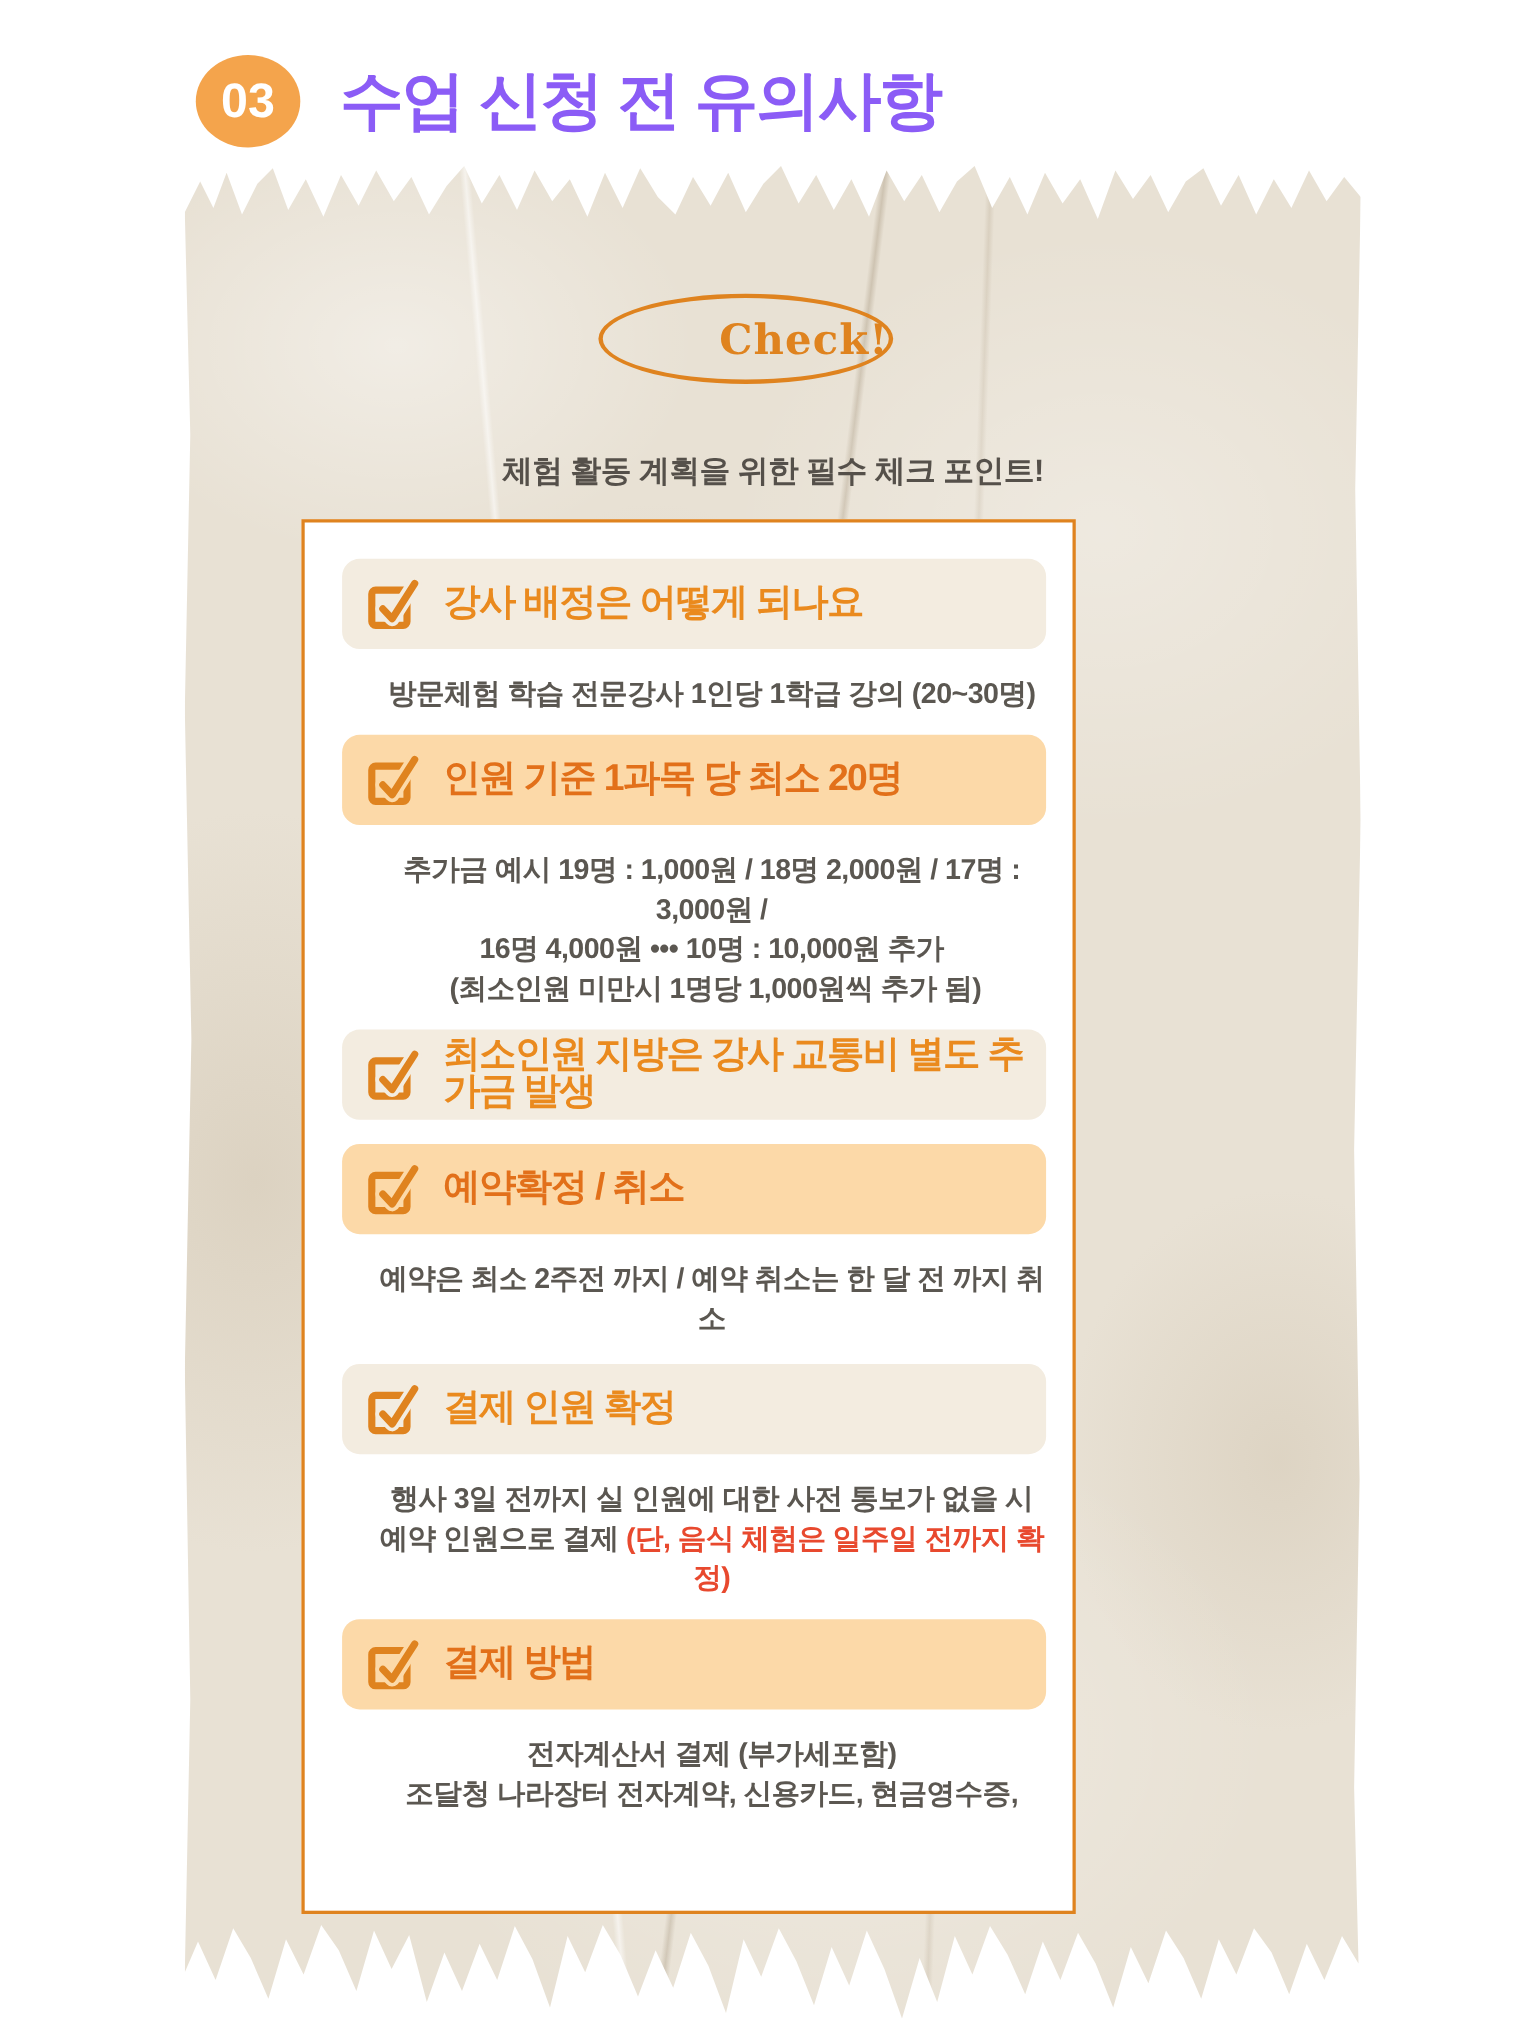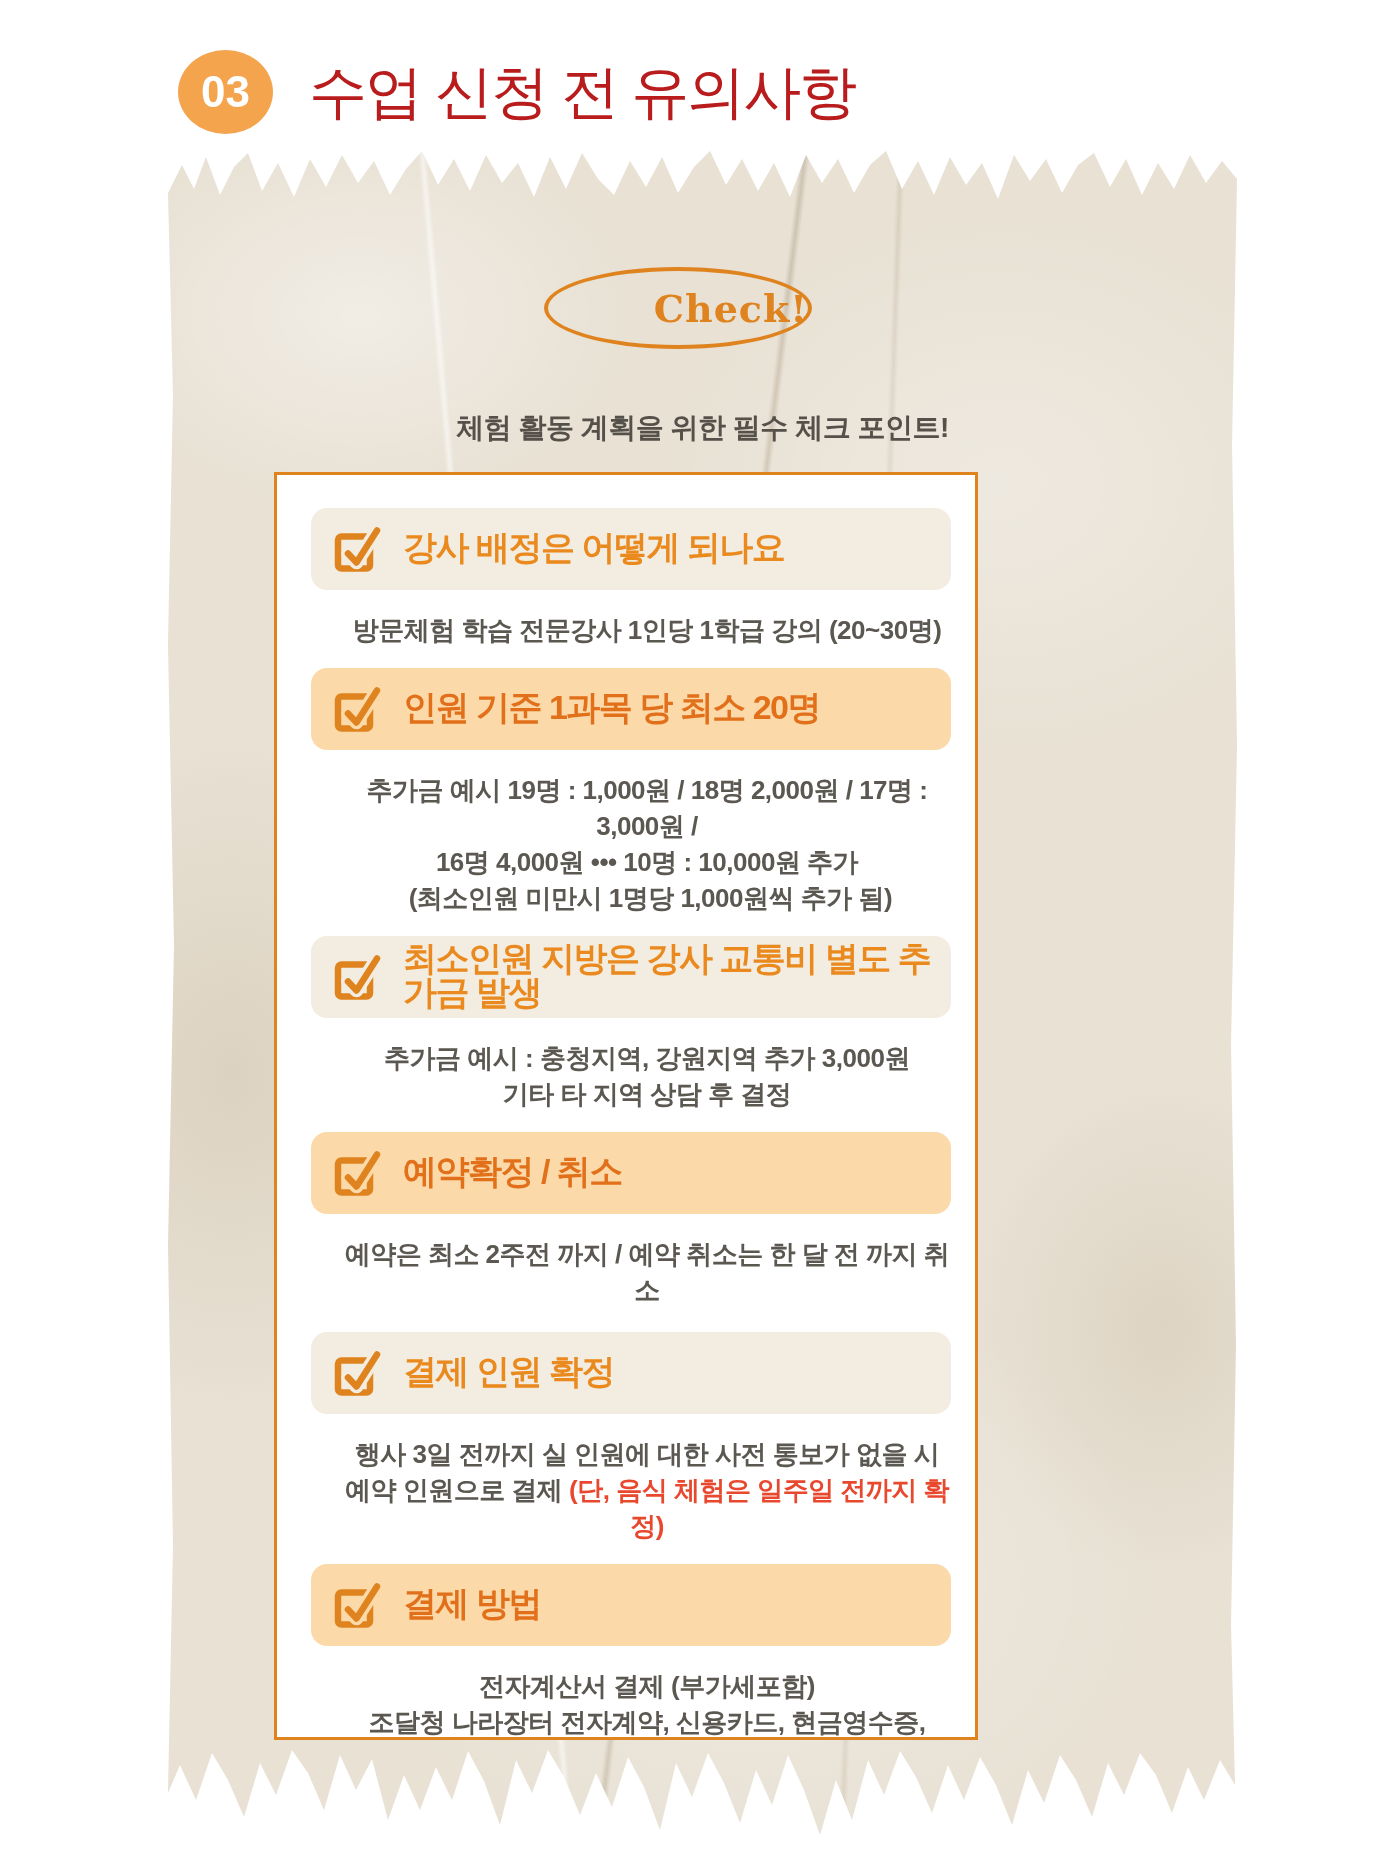--- a/index.html
+++ b/index.html
@@ -19,21 +19,21 @@
     font-family:"Liberation Sans",sans-serif;
   }
   
   .header{position:absolute;left:178px;top:50px;display:flex;align-items:center;gap:36px;}
   .num-badge{
     width:95px;height:84px;background:var(--badge);border-radius:50%;
     display:flex;align-items:center;justify-content:center;
     color:#ffffff;font-size:44px;font-weight:bold;
   }
   .page-title{
-    margin:0;font-size:58px;font-weight:normal;color:#b91c1c;letter-spacing:-2px;line-height:1;
+    margin:0;font-size:58px;font-weight:bold;color:#8b5cf6;letter-spacing:-2px;line-height:1;
   }
   
   .paper{
     position:absolute;left:168px;top:145px;width:1069px;height:1690px;
     background-color:#e8e1d4;
     background-image:
       radial-gradient(420px 300px at 18% 10%, rgba(255,255,255,.40), transparent 65%),
       radial-gradient(520px 420px at 78% 20%, rgba(255,255,255,.28), transparent 65%),
       radial-gradient(380px 520px at 6% 55%, rgba(205,192,170,.45), transparent 65%),
       radial-gradient(620px 460px at 55% 85%, rgba(255,255,255,.30), transparent 65%),
@@ -160,24 +160,20 @@
 
   <section class="item beige">
     <div class="band">
       <svg class="checkbox-icon" viewBox="0 0 100 106" xmlns="http://www.w3.org/2000/svg">
         <rect x="10" y="28" width="64" height="64" rx="7" fill="none" stroke="var(--accent)" stroke-width="13"></rect>
         <polyline points="30,62 47,80 88,16" fill="none" stroke="var(--band-bg)" stroke-width="27" stroke-linecap="round" stroke-linejoin="round"></polyline>
         <polyline points="30,62 47,80 88,16" fill="none" stroke="var(--accent)" stroke-width="13" stroke-linecap="round" stroke-linejoin="round"></polyline>
       </svg>
       <h3 class="band-title">최소인원 지방은 강사 교통비 별도 추가금 발생</h3>
     </div>
-    <div class="body">
-            <p>추가금 예시 : 충청지역, 강원지역 추가 3,000원</p>
-            <p>기타 타 지역 상담 후 결정</p>
-          </div>
   </section>
 
   <section class="item orange">
     <div class="band">
       <svg class="checkbox-icon" viewBox="0 0 100 106" xmlns="http://www.w3.org/2000/svg">
         <rect x="10" y="28" width="64" height="64" rx="7" fill="none" stroke="var(--accent)" stroke-width="13"></rect>
         <polyline points="30,62 47,80 88,16" fill="none" stroke="var(--band-bg)" stroke-width="27" stroke-linecap="round" stroke-linejoin="round"></polyline>
         <polyline points="30,62 47,80 88,16" fill="none" stroke="var(--accent)" stroke-width="13" stroke-linecap="round" stroke-linejoin="round"></polyline>
       </svg>
       <h3 class="band-title">예약확정 / 취소</h3>

